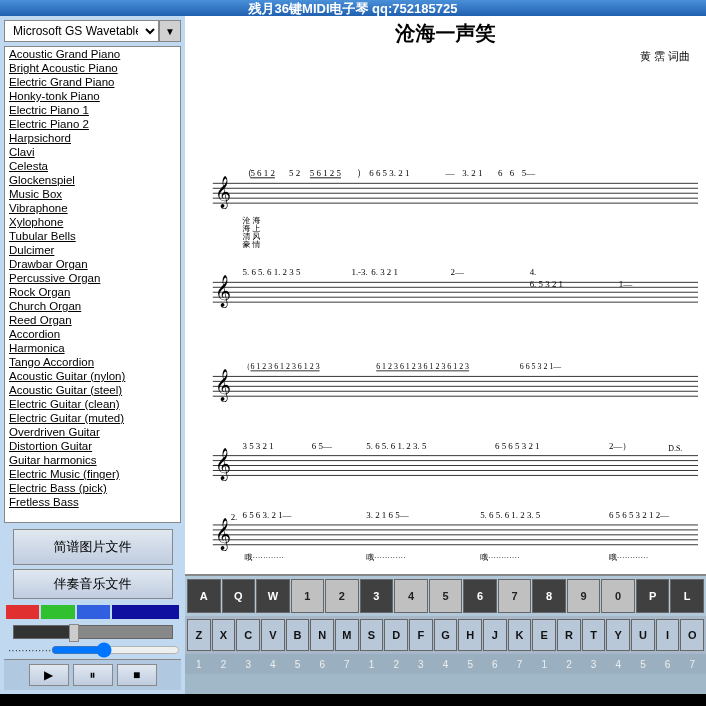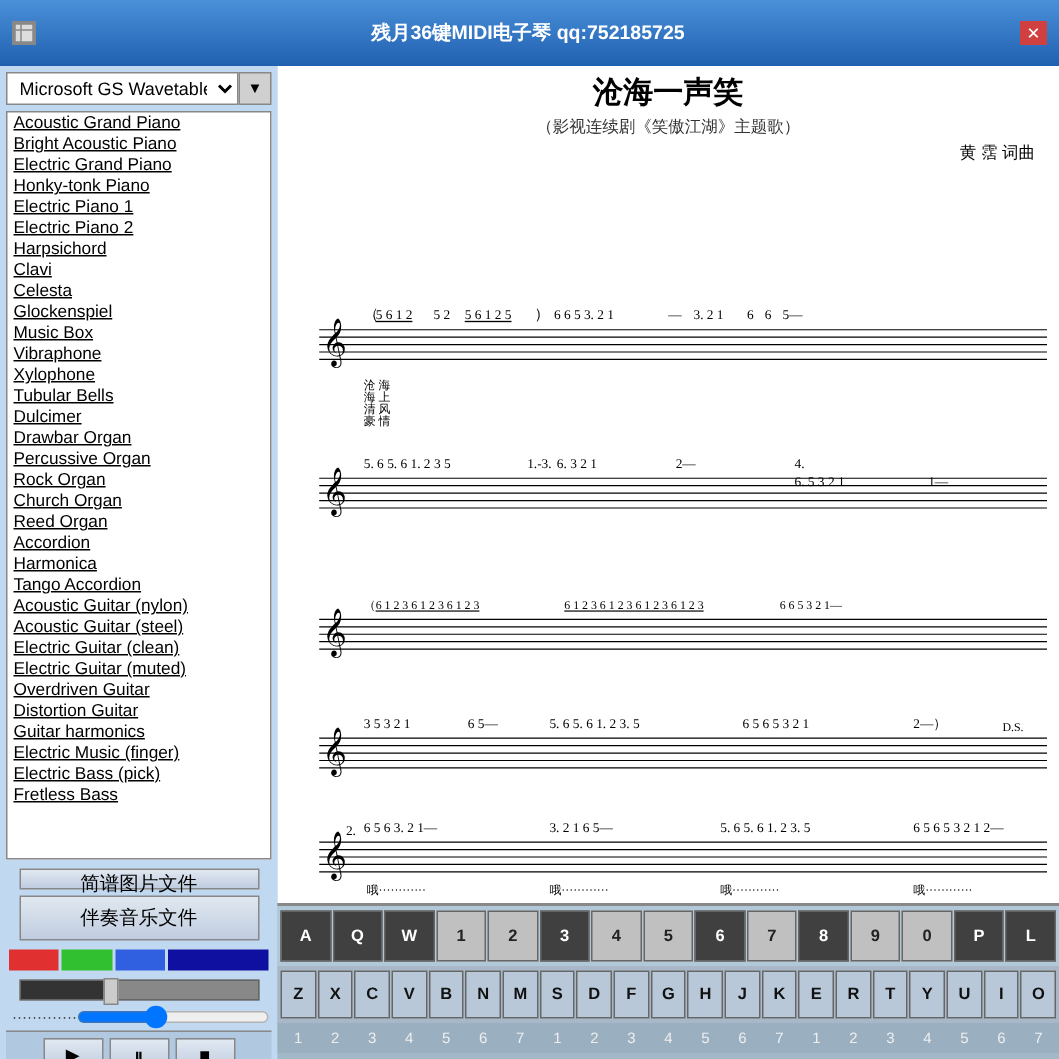--- a/index.html
+++ b/index.html
@@ -1,21 +1,21 @@
 <!DOCTYPE html>
 <html><head>
   <meta charset="utf-8">
   <style>
     * { margin: 0; padding: 0; box-sizing: border-box; }
     body { width: 706px; height: 706px; overflow: hidden; font-family: 'SimSun', '宋体', sans-serif; background: #000; }
 
     .title-bar {
       display: flex; align-items: center; justify-content: center;
       background: linear-gradient(to bottom, #4a90d9, #2060b0);
-      height: 44px; padding: 0 8px;
+      height: 16px; padding: 0 8px; flex-direction: column;
     }
     .title-bar-icon { width: 16px; height: 16px; background: #888; display: flex; align-items: center; justify-content: center; }
     .title-bar-text { color: white; font-size: 13px; font-weight: bold; flex: 1; text-align: center; }
     .title-bar-close {
       width: 18px; height: 16px; background: #d04040; color: white;
       display: flex; align-items: center; justify-content: center; font-size: 11px; cursor: pointer;
     }
 
     .main-area { display: flex; width: 706px; height: 678px; background: #c0d8f0; }
 
@@ -25,21 +25,21 @@
     .dropdown { width: 155px; height: 22px; background: white; border: 1px solid #888; font-size: 12px; padding: 0 4px; }
     .dropdown-arrow { width: 22px; height: 22px; background: #d0d0d0; border: 1px solid #888; display: flex; align-items: center; justify-content: center; font-size: 10px; cursor: pointer; }
 
     .instrument-list {
       flex: 1; background: white; border: 1px solid #888; overflow-y: auto; font-size: 11.5px;
       margin-bottom: 4px;
       text-decoration: underline;
     }
     .instrument-list .item { padding: 1px 4px; cursor: pointer; white-space: nowrap; }
 
-    .btn-score { width: 160px; height: 14px; background: linear-gradient(to bottom, #e0e8f0, #c0cce0); border: 1px solid #888; font-size: 13px; cursor: pointer; margin: 2px auto; display: block; }
+    .btn-score { width: 160px; height: 36px; background: linear-gradient(to bottom, #e0e8f0, #c0cce0); border: 1px solid #888; font-size: 13px; cursor: pointer; margin: 2px auto; display: block; }
     .btn-accomp { width: 160px; height: 30px; background: linear-gradient(to bottom, #e0e8f0, #c0cce0); border: 1px solid #888; font-size: 13px; cursor: pointer; margin: 2px auto; display: block; }
 
     .color-bar { display: flex; align-items: center; gap: 2px; padding: 4px 2px; }
     .color-seg { height: 14px; flex: 1; }
 
     .progress-bar { width: 160px; height: 14px; background: #888; margin: 2px auto; border: 1px solid #666; position: relative; }
     .progress-fill { width: 40%; height: 100%; background: #333; }
     .progress-thumb { position: absolute; top: -2px; left: 35%; width: 10px; height: 18px; background: #ccc; border: 1px solid #888; }
 
     .transport { display: flex; align-items: center; justify-content: center; gap: 4px; padding: 4px; background: #b0c8e0; border-top: 1px solid #888; }
@@ -161,21 +161,20 @@
       <button class="transport-btn">■</button>
     </div>
 
   </div>
 
   <div class="right-panel">
 
     <div class="score-area">
       <div class="score-content">
         <div class="score-title">沧海一声笑</div>
-        <div class="score-subtitle">（影视连续剧《笑傲江湖》主题歌）</div>
         <div class="score-author">黄  霑  词曲</div>
 
         <div style="flex:1;overflow:hidden;position:relative;">
           <svg width="100%" height="100%" viewBox="0 0 510 440" preserveAspectRatio="xMidYMid meet" style="font-family:SimSun,serif;">
 
             <line x1="20" y1="85" x2="510" y2="85" stroke="#000" stroke-width="0.8"></line>
             <line x1="20" y1="90" x2="510" y2="90" stroke="#000" stroke-width="0.8"></line>
             <line x1="20" y1="95" x2="510" y2="95" stroke="#000" stroke-width="0.8"></line>
             <line x1="20" y1="100" x2="510" y2="100" stroke="#000" stroke-width="0.8"></line>
             <line x1="20" y1="105" x2="510" y2="105" stroke="#000" stroke-width="0.8"></line>

